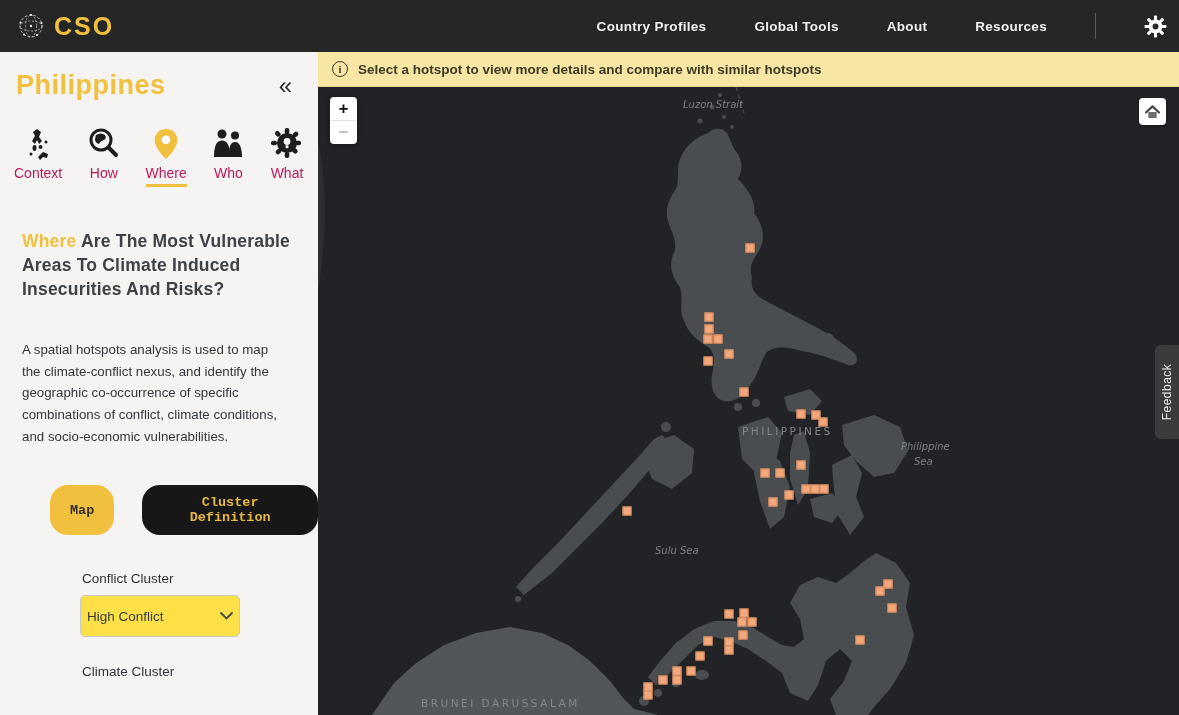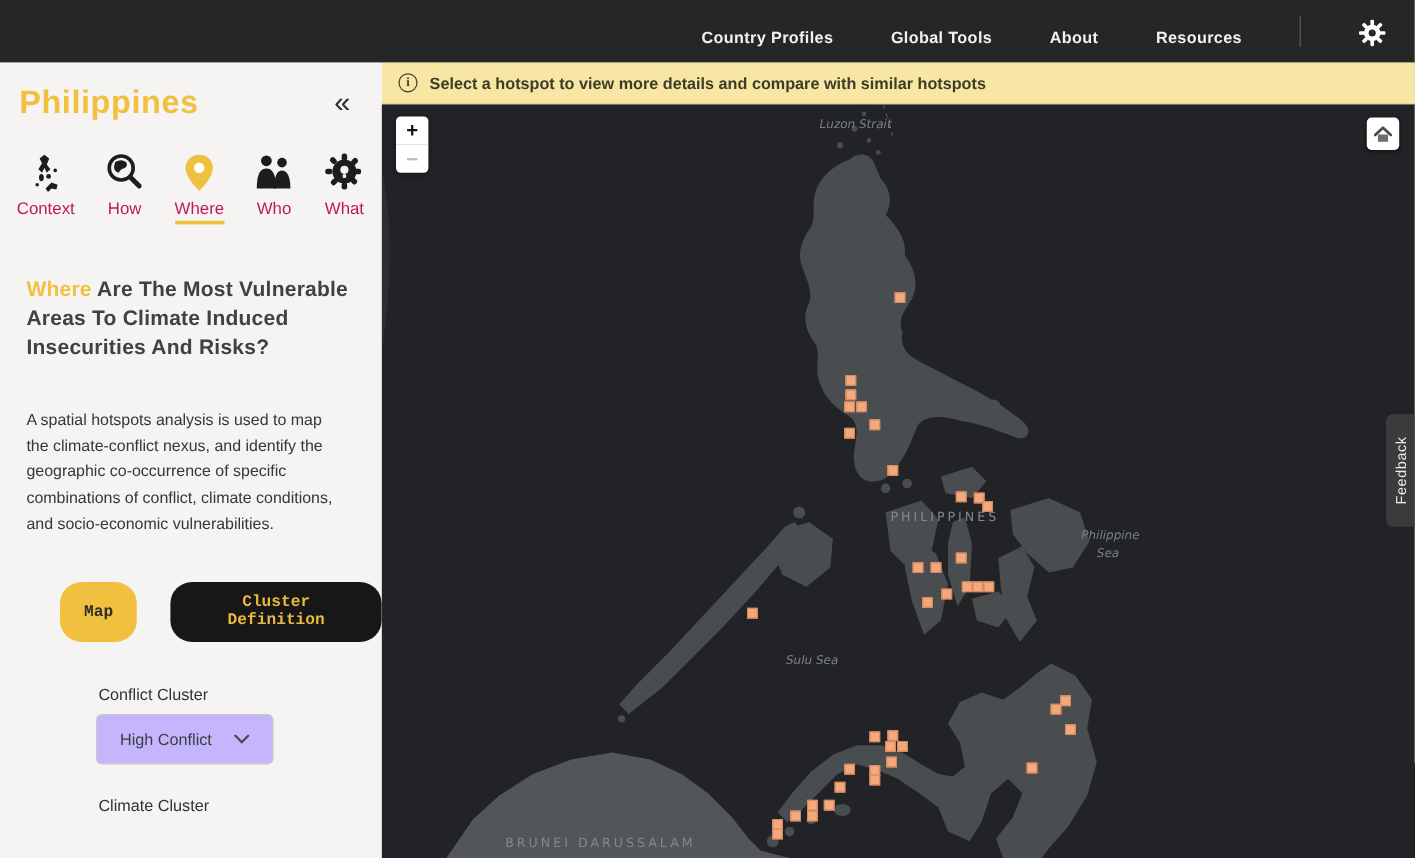--- a/index.html
+++ b/index.html
@@ -17,21 +17,21 @@
   }
   *{box-sizing:border-box;margin:0;padding:0}
   html,body{width:1179px;height:715px;overflow:hidden}
   body{font-family:"Liberation Sans",sans-serif;position:relative;background:#fff}
 
   
   .navbar{position:absolute;top:0;left:0;right:0;height:52px;background:var(--navbar_bg);
           display:flex;align-items:center;z-index:30}
   .logo{display:flex;align-items:center;gap:8px;padding-left:16px}
   .logo-text{color:var(--accent);font-size:25px;font-weight:bold;letter-spacing:2px}
-  .nav-items{margin-left:auto;display:flex;align-items:flex-end;gap:48px;padding-right:24px}
+  .nav-items{margin-left:auto;display:flex;align-items:center;gap:48px;padding-right:12px}
   .nav-link{color:#F1F1F1;font-size:13.5px;font-weight:600;letter-spacing:.3px;cursor:pointer;white-space:nowrap}
   .nav-divider{width:1px;height:26px;background:#5b5b5b}
 
   
   .sidebar{position:absolute;top:52px;left:0;width:318px;bottom:0;background:var(--sidebar_bg);z-index:20}
   .side-head{display:flex;justify-content:space-between;align-items:flex-start;padding:18px 26px 0 16px}
   .country-title{color:var(--accent);font-size:27px;font-weight:bold;letter-spacing:.5px}
   .collapse{font-size:24px;color:#2b2b2b;cursor:pointer;line-height:1;margin-top:4px}
   .tabs{display:flex;justify-content:space-between;padding:0 14px;margin-top:24px}
   .tab{display:flex;flex-direction:column;align-items:center;gap:4px;cursor:pointer}
@@ -42,22 +42,22 @@
   .question .hl{color:var(--accent)}
   .desc{padding:0 22px;margin-top:38px;font-size:13.3px;line-height:1.62;color:#34373C;max-width:300px}
   .pill-row{display:flex;gap:28px;padding-left:50px;margin-top:38px}
   .pill{border:none;border-radius:18px;font-size:13.5px;font-weight:600;cursor:pointer;
         font-family:Liberation Mono, monospace;padding:10px 20px}
   .pill.yellow{background:var(--accent);color:#2E2E2E}
   .pill.dark{background:var(--pill_dark_bg);color:var(--pill_dark_text);padding:10px 18px}
   .filter{padding-left:80px;margin-top:36px}
   .filter + .filter{margin-top:27px}
   .filter-label{font-size:13.5px;font-weight:normal;color:#2F3237;margin-bottom:9px;margin-left:2px}
-  .select{width:148px;height:42px;background:#c4b5fd;border:1px solid #C8C8C8;border-radius:5px;
-          display:flex;align-items:center;justify-content:space-between;padding:0 19px;cursor:pointer}
+  .select{width:160px;height:42px;background:#fde047;border:1px solid #C8C8C8;border-radius:5px;
+          display:flex;align-items:center;justify-content:space-between;padding:0 6px;cursor:pointer}
   .select-value{font-size:13.5px;color:#3A3D42}
 
   
   .map-area{position:absolute;top:52px;left:318px;right:0;bottom:0}
   .banner{height:35px;background:var(--banner_bg);display:flex;align-items:center;gap:10px;
           padding-left:14px;border-bottom:1px solid #E2D189}
   .banner-text{font-size:13.5px;font-weight:600;color:var(--banner_text)}
   .info-i{width:16px;height:16px;border:1.4px solid var(--banner_text);border-radius:50%;
           display:flex;align-items:center;justify-content:center;font-size:10.5px;font-weight:bold;
           color:var(--banner_text);font-family:"Liberation Serif",serif;flex:none}
@@ -79,20 +79,34 @@
             border:none;border-radius:4px;box-shadow:0 1px 3px rgba(0,0,0,.45);cursor:pointer;
             display:flex;align-items:center;justify-content:center}
   .feedback-tab{position:absolute;right:0;top:258px;width:24px;height:94px;background:#3B3B3B;
                 border-radius:6px 0 0 6px;display:flex;align-items:center;justify-content:center;cursor:pointer}
   .feedback-tab span{transform:rotate(-90deg);white-space:nowrap;color:#EDEDED;font-size:12px;letter-spacing:.5px}
 </style>
 </head>
 <body>
 
 <header class="navbar">
+  <div class="logo">
+    <svg width="30" height="30" viewBox="0 0 30 30">
+      <circle cx="15" cy="15" r="11" fill="none" stroke="#D8D8D8" stroke-width="0.9" stroke-dasharray="2.5 2"></circle>
+      <ellipse cx="15" cy="15" rx="5.5" ry="11" fill="none" stroke="#CFCFCF" stroke-width="0.7" stroke-dasharray="2 1.6"></ellipse>
+      <ellipse cx="15" cy="15" rx="11" ry="5" fill="none" stroke="#CFCFCF" stroke-width="0.7" stroke-dasharray="2 1.6"></ellipse>
+      <circle cx="15" cy="4" r="1.1" fill="#EDEDED"></circle>
+        <circle cx="25.5" cy="12" r="1.1" fill="#EDEDED"></circle>
+      <circle cx="21" cy="24" r="1.1" fill="#EDEDED"></circle>
+        <circle cx="8" cy="23.5" r="1.1" fill="#EDEDED"></circle>
+      <circle cx="4.5" cy="11.5" r="1.1" fill="#EDEDED"></circle>
+        <circle cx="15" cy="15" r="1.2" fill="#EDEDED"></circle>
+    </svg>
+    <span class="logo-text">CSO</span>
+  </div>
   <nav class="nav-items">
     <span class="nav-link">Country Profiles</span>
     <span class="nav-link">Global Tools</span>
     <span class="nav-link">About</span>
     <span class="nav-link">Resources</span>
     <span class="nav-divider"></span>
     <svg width="23" height="23" viewBox="0 0 24 24" style="cursor:pointer">
       <g fill="#FFFFFF">
         <circle cx="12" cy="12" r="7.2"></circle>
         <g>

